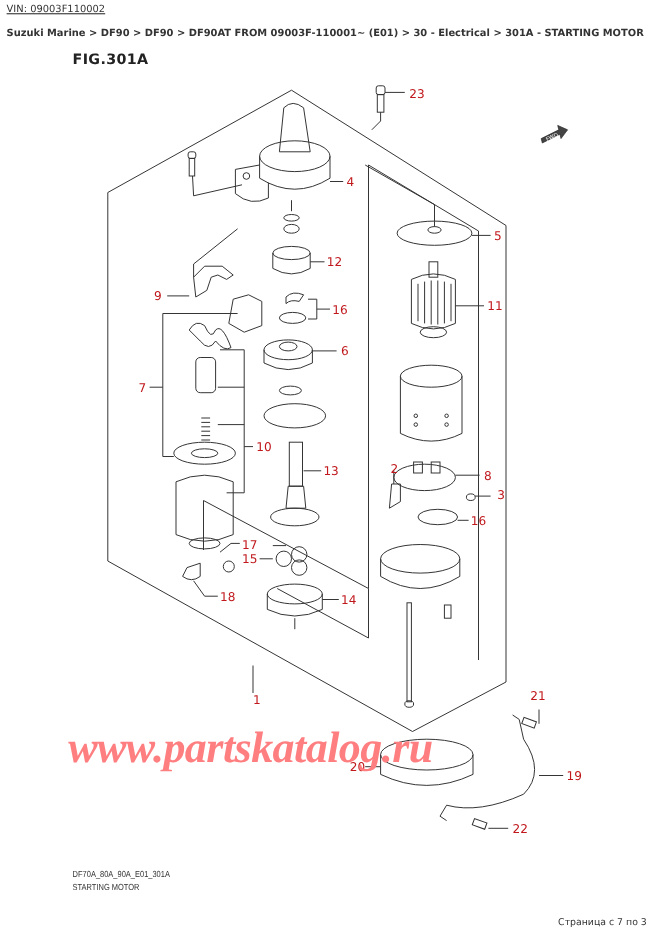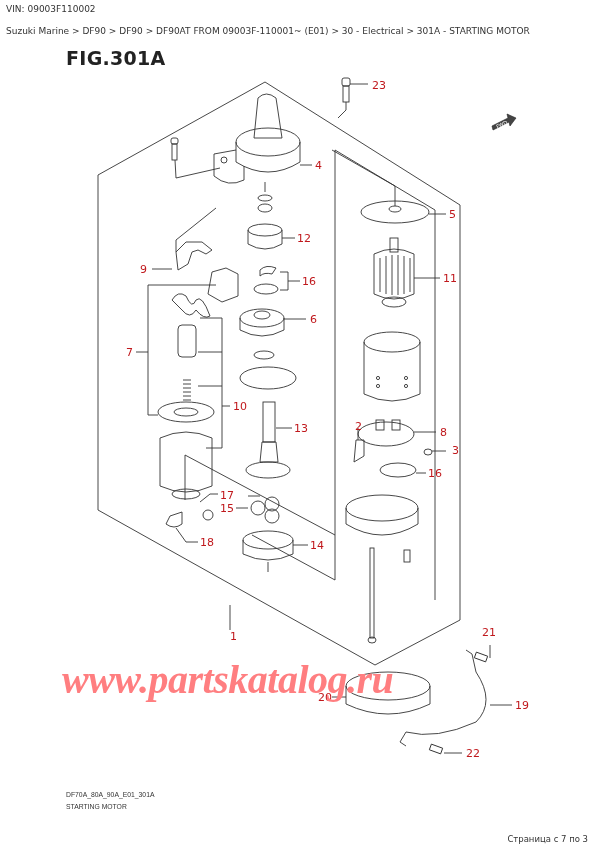--- a/index.html
+++ b/index.html
@@ -1,19 +1,19 @@
 <!DOCTYPE html>
 <html><head>
 <meta charset="utf-8">
 <style>
   html, body { margin:0; padding:0; background:#ffffff; }
   body { width:600px; height:848px; position:relative; overflow:hidden; font-family:"DejaVu Sans", sans-serif; color:#222; }
-  .vin { position:absolute; left:6px; top:4px; font-size:9px; color:#333; }
-  .crumbs { position:absolute; left:6px; top:26px; font-size:9px; color:#333; white-space:nowrap; }
-  .fig-title { position:absolute; left:66px; top:47px; font-size:19px; font-weight:bold; color:#222; letter-spacing:0.3px; }
+  .vin { position:absolute; left:6px; top:4px; font-size:9px; color:#333;text-decoration:underline; }
+  .crumbs { position:absolute; left:6px; top:26px; font-size:9px; color:#333; white-space:nowrap;font-weight:bold; }
+  .fig-title { position:absolute; left:66px; top:47px; font-size:13px; font-weight:bold; color:#222; letter-spacing:0.3px; }
   .diagram { position:absolute; left:0; top:0; width:600px; height:848px; }
   .callout { font-family:"DejaVu Sans", sans-serif; font-size:11px; fill:#c0181c; }
   .footer-code { position:absolute; left:66px; top:790px; font-family:"Liberation Sans", sans-serif; font-size:8px; color:#333; transform:scaleX(0.85); transform-origin:left; }
   .footer-name { position:absolute; left:66px; top:802px; font-family:"Liberation Sans", sans-serif; font-size:8px; color:#333; transform:scaleX(0.85); transform-origin:left; }
   .page-indicator { position:absolute; right:12px; top:834px; font-size:8.5px; color:#333; }
   .watermark { position:absolute; left:62px; top:656px; font-family:Liberation Serif, serif; font-weight:bold; font-style:italic; font-size:40px; color:#ff7e80; letter-spacing:-0.5px; white-space:nowrap; pointer-events:none; }
   .fwd { position:absolute; left:490px; top:112px; }
 </style>
 </head>
 <body>

